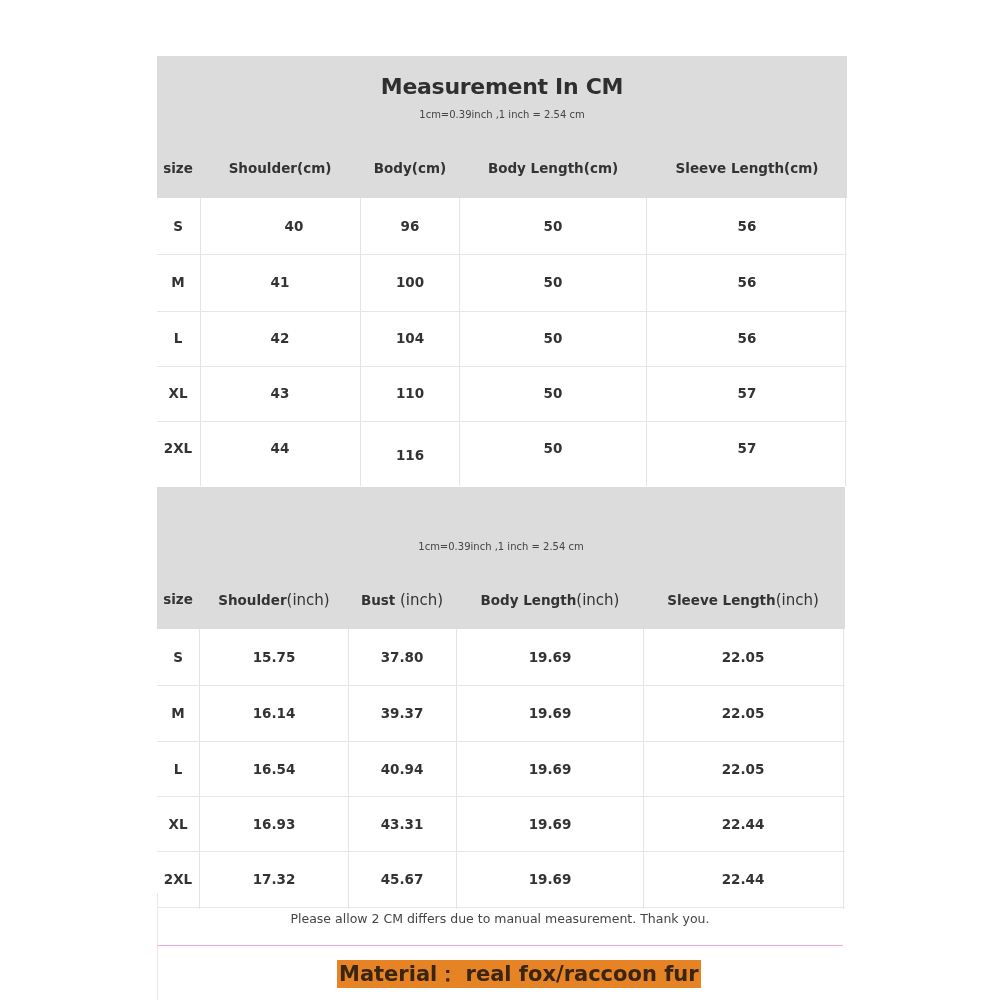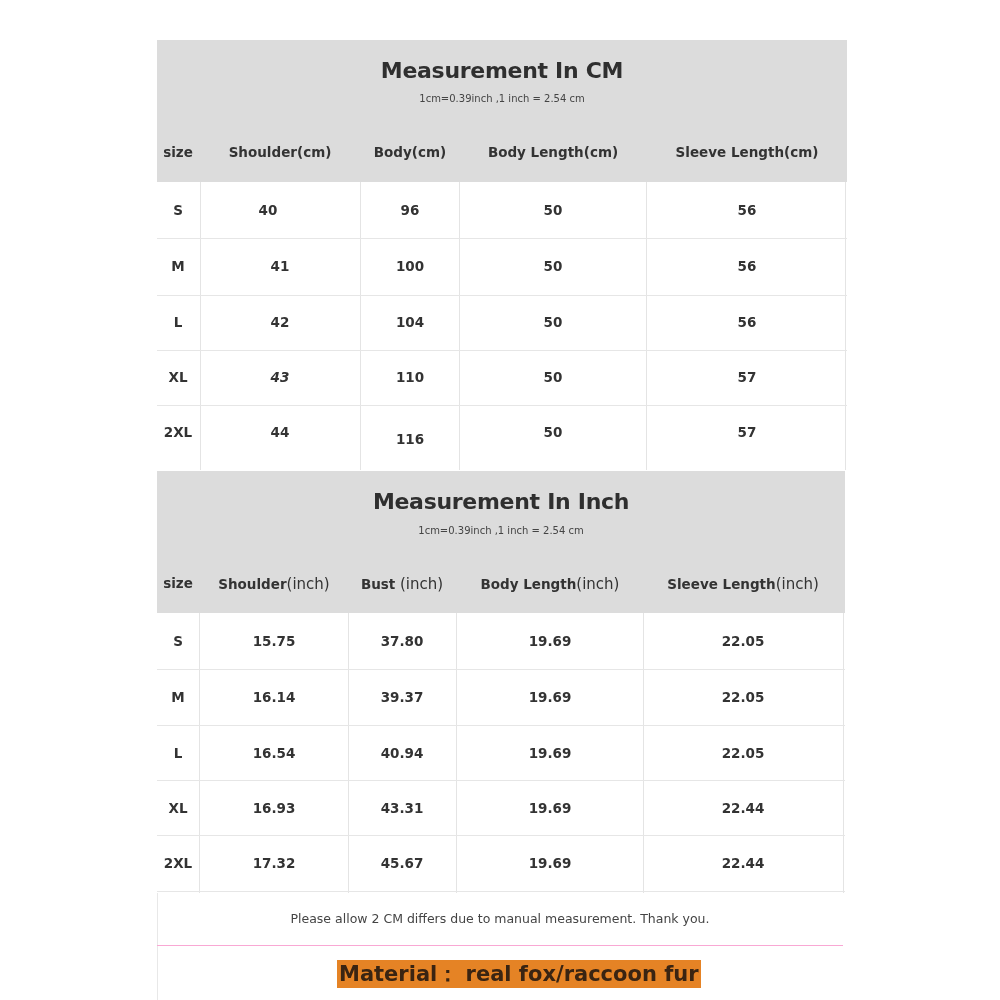--- a/index.html
+++ b/index.html
@@ -1,18 +1,18 @@
 <!DOCTYPE html>
 <html><head>
 <meta charset="utf-8">
 <style>
   html, body { margin:0; padding:0; background:#ffffff; }
   body { width:1000px; height:1000px; position:relative; overflow:hidden;
          font-family:"DejaVu Sans", "Liberation Sans", sans-serif; color:#2b2b2b; }
-  .table-block { position:absolute; background:#fff; }
+  .table-block { position:absolute; background:#fff;margin-top:16px; }
   .head-band { position:absolute; left:0; background:#dcdcdc; }
   .title { position:absolute; left:0; width:100%; text-align:center; font-weight:bold;
            font-size:22px; color:#2f2f2f; letter-spacing:-0.3px; }
   .subtitle { position:absolute; left:0; width:100%; text-align:center; font-size:10px; color:#444; }
   .hdr { position:absolute; font-weight:bold; font-size:13.5px; color:#333; text-align:center;
          white-space:nowrap; transform:translateX(-50%); }
   .hdr small { font-size:15px; font-weight:normal; }
   .row { position:absolute; left:0; border-bottom:1px solid #e6e6e6; }
   .cell { position:absolute; font-weight:bold; font-size:13.5px; color:#333; text-align:center;
           transform:translateX(-50%); white-space:nowrap; }
@@ -39,58 +39,57 @@
   <div class="hdr" style="left:590px; top:104px;"><span>Sleeve Length(cm)</span></div>
 
   <div class="vline" style="left:43px; top:142px; height:288px;"></div>
   <div class="vline" style="left:203px; top:142px; height:288px;"></div>
   <div class="vline" style="left:302px; top:142px; height:288px;"></div>
   <div class="vline" style="left:489px; top:142px; height:288px;"></div>
   <div class="vline" style="left:688px; top:142px; height:288px;"></div>
 
   <div class="row" style="top:142px; width:690px; height:56px;">
     <span class="cell" style="left:21px; top:20px;">S</span>
-    <span class="cell" style="left:111px; top:20px;">40</span>
+    <span class="cell" style="left:137px; top:20px;">40</span>
     <span class="cell" style="left:253px; top:20px;">96</span>
     <span class="cell" style="left:396px; top:20px;">50</span>
     <span class="cell" style="left:590px; top:20px;">56</span>
   </div>
   <div class="row" style="top:199px; width:690px; height:56px;">
     <span class="cell" style="left:21px; top:19px;">M</span>
     <span class="cell" style="left:123px; top:19px;">41</span>
     <span class="cell" style="left:253px; top:19px;">100</span>
     <span class="cell" style="left:396px; top:19px;">50</span>
     <span class="cell" style="left:590px; top:19px;">56</span>
   </div>
   <div class="row" style="top:256px; width:690px; height:54px;">
     <span class="cell" style="left:21px; top:18px;">L</span>
     <span class="cell" style="left:123px; top:18px;">42</span>
     <span class="cell" style="left:253px; top:18px;">104</span>
     <span class="cell" style="left:396px; top:18px;">50</span>
     <span class="cell" style="left:590px; top:18px;">56</span>
   </div>
   <div class="row" style="top:311px; width:690px; height:54px;">
     <span class="cell" style="left:21px; top:18px;">XL</span>
-    <span class="cell" style="left:123px; top:18px;font-style:italic;">43</span>
+    <span class="cell" style="left:123px; top:18px;">43</span>
     <span class="cell" style="left:253px; top:18px;">110</span>
     <span class="cell" style="left:396px; top:18px;">50</span>
     <span class="cell" style="left:590px; top:18px;">57</span>
   </div>
   <div class="row" style="top:366px; width:690px; height:54px; border-bottom:none;">
     <span class="cell" style="left:21px; top:18px;">2XL</span>
     <span class="cell" style="left:123px; top:18px;">44</span>
     <span class="cell" style="left:253px; top:25px;">116</span>
     <span class="cell" style="left:396px; top:18px;">50</span>
     <span class="cell" style="left:590px; top:18px;">57</span>
   </div>
 </div>
 
 <div class="table-block" style="left:157px; top:471px; width:688px; height:422px;">
   <div class="head-band" style="top:0; width:688px; height:142px;"></div>
-  <div class="title" style="top:18px;">Measurement In Inch</div>
   <div class="subtitle" style="top:54px;">1cm=0.39inch ,1 inch = 2.54 cm</div>
 
   <div class="hdr" style="left:21px; top:104px;"><span>size</span></div>
   <div class="hdr" style="left:117px; top:104px;"><span>Shoulder</span><small>(inch)</small></div>
   <div class="hdr" style="left:245px; top:104px;"><span>Bust </span><small>(inch)</small></div>
   <div class="hdr" style="left:393px; top:104px;"><span>Body Length</span><small>(inch)</small></div>
   <div class="hdr" style="left:586px; top:104px;"><span>Sleeve Length</span><small>(inch)</small></div>
 
   <div class="vline" style="left:42px; top:142px; height:280px;"></div>
   <div class="vline" style="left:191px; top:142px; height:280px;"></div>

